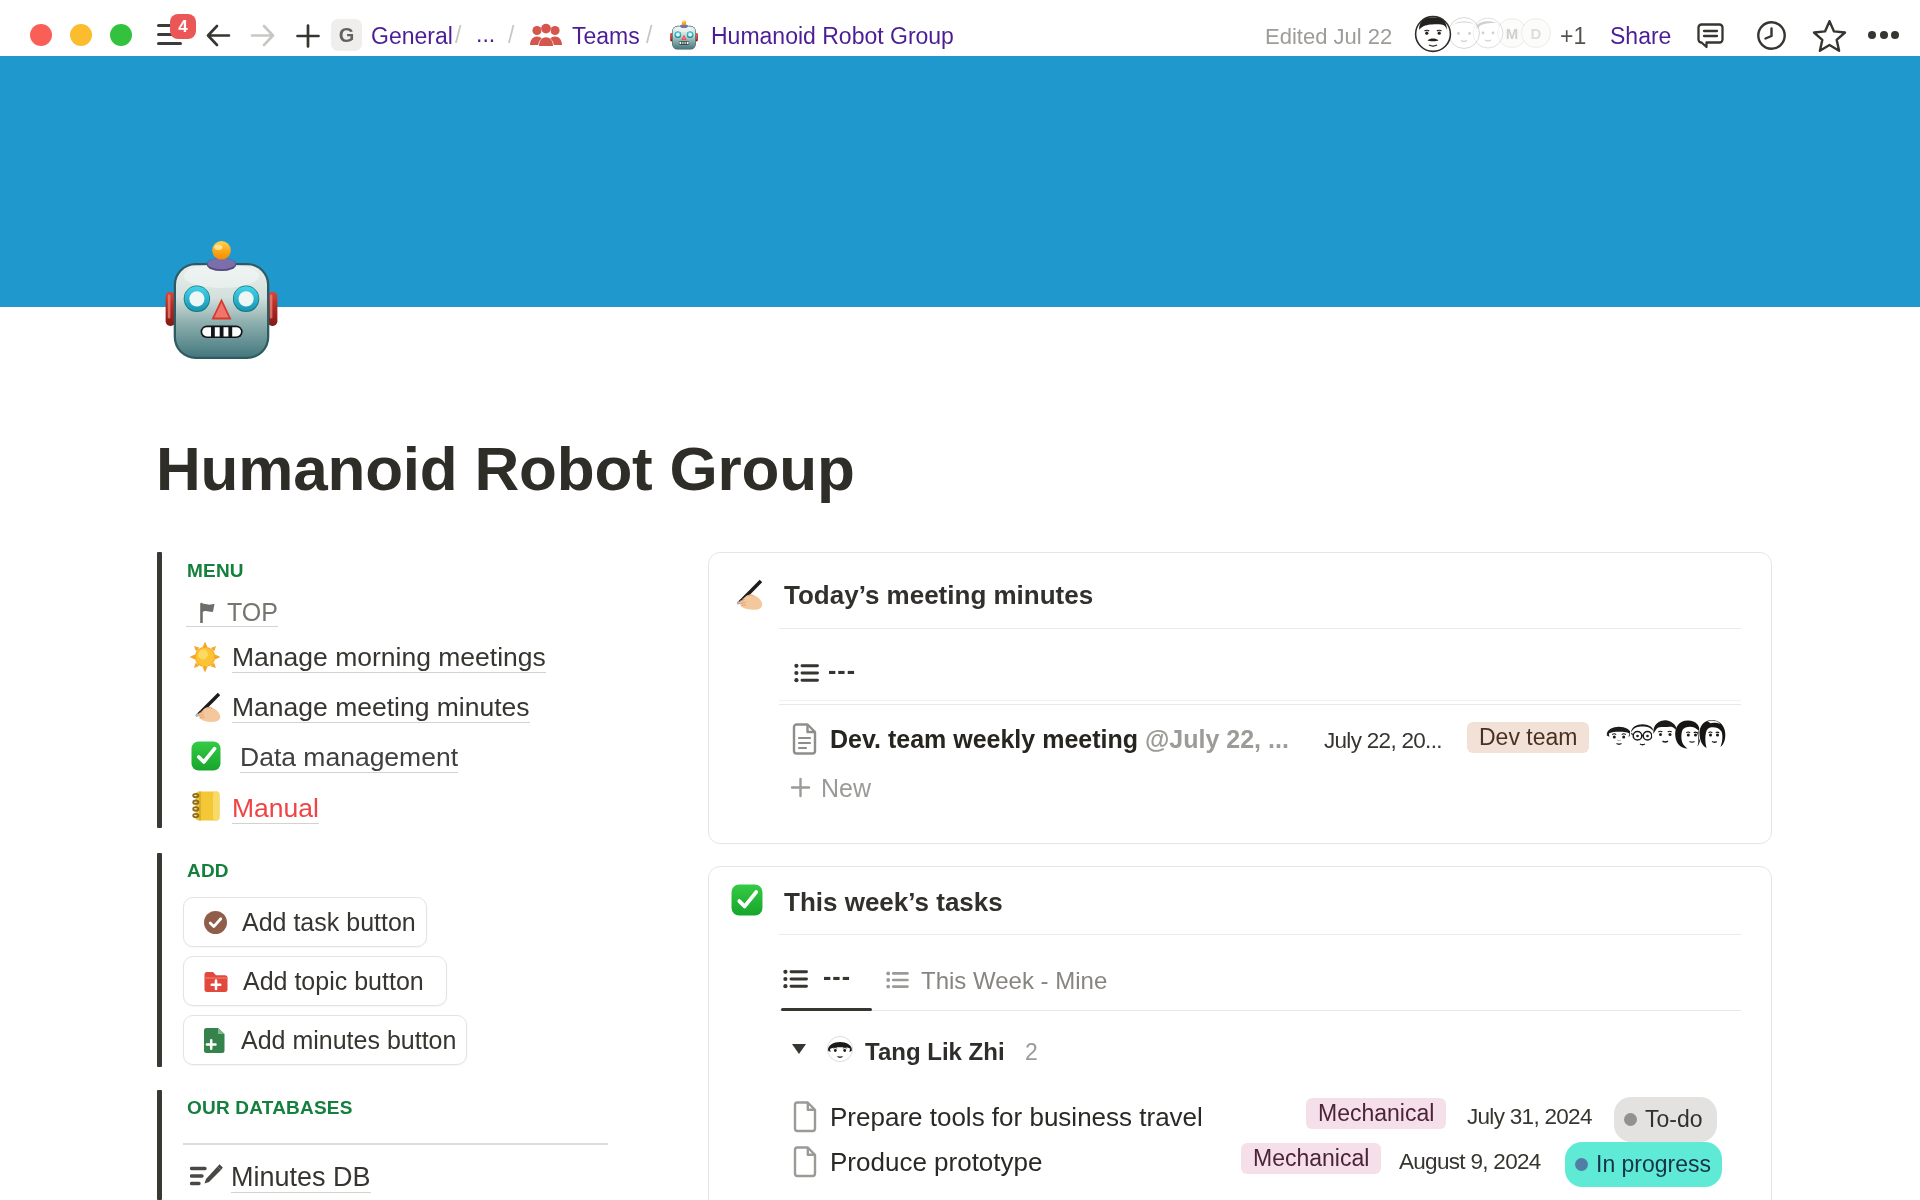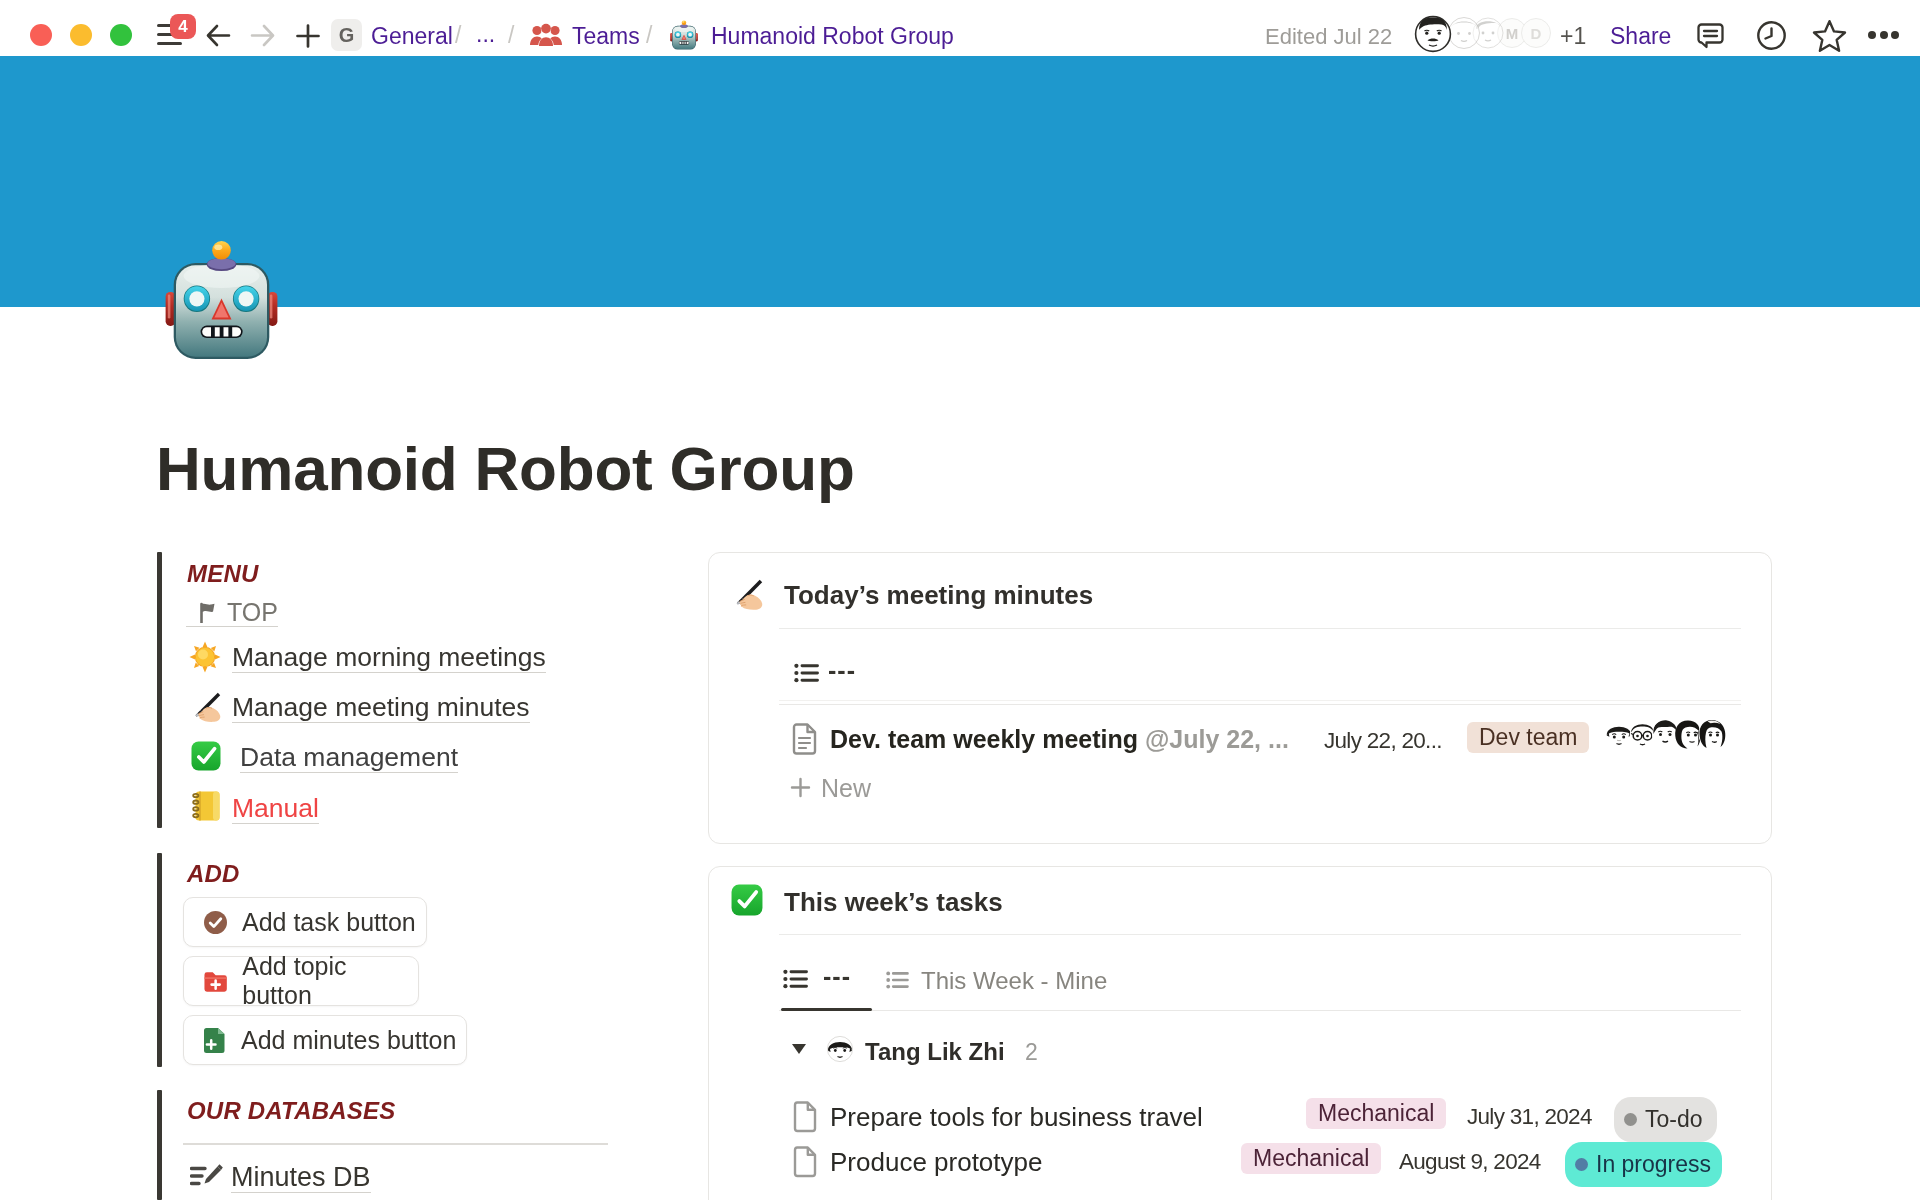--- a/index.html
+++ b/index.html
@@ -2,21 +2,21 @@
 <html><head>
 <meta charset="utf-8">
 <style>
   * { margin:0; padding:0; box-sizing:border-box; }
   html,body { width:1920px; height:1200px; overflow:hidden; background:#fff;
     font-family:"Liberation Sans", sans-serif; }
   .abs { position:absolute; }
   #page { position:relative; width:1920px; height:1200px; overflow:hidden; }
   .dark { color:#4c1d95; }
   .underl { border-bottom:1px solid #d4d2cd; line-height:29px; }
-  .blueh { color:#7f1d1d; font-weight:bold; font-size:24px; letter-spacing:0.2px;font-style:italic; }
+  .blueh { color:#15803d; font-weight:bold; font-size:19px; letter-spacing:0.2px; }
   .vbar { position:absolute; left:157px; width:5px; background:#3a3833; border-radius:1px; }
   .btn { position:absolute; left:183px; height:50px; background:#fff;
     border:1px solid #e5e3e0; border-radius:10px; box-shadow:0 1px 2px rgba(0,0,0,0.04);
     display:flex; align-items:center; font-size:25px; color:#373530; }
   .btn svg { margin-left:19px; }
   .btn span { margin-left:14px; }
   .card { position:absolute; left:708px; width:1064px; background:#fff;
     border:1px solid #e7e6e3; border-radius:12px; }
   .pill { position:absolute; display:flex; align-items:center; font-size:23px;
     border-radius:6px; padding:0 12px; height:31px; }
@@ -249,21 +249,21 @@
 
   <div class="vbar" style="top:853px;height:214px;"></div>
   <div class="abs blueh" style="left:187px;top:860px;">ADD</div>
   <div class="btn" style="top:897px;width:244px;">
     <svg width="25" height="25" viewBox="0 0 25 25">
       <circle cx="12.5" cy="12.5" r="11.5" fill="#8f5d49"></circle>
       <path d="M7.2 13 L10.8 16.6 L17.8 8.8" fill="none" stroke="#fff" stroke-width="2.8" stroke-linecap="round" stroke-linejoin="round"></path>
     </svg>
     <span>Add task button</span>
   </div>
-  <div class="btn" style="top:956px;width:236px;">
+  <div class="btn" style="top:956px;width:264px;">
     <svg width="26" height="25" viewBox="0 0 26 25">
       <path d="M1.5 5.5 a2.5 2.5 0 0 1 2.5 -2.5 h6 l3 3.2 h9 a2.5 2.5 0 0 1 2.5 2.5 v11.8 a2.5 2.5 0 0 1 -2.5 2.5 h-18 a2.5 2.5 0 0 1 -2.5 -2.5 z" fill="#e2483d"></path>
       <path d="M1.5 9 h23" stroke="#ef6f62" stroke-width="1.6"></path>
       <path d="M13 11.5 V20 M8.8 15.7 H17.2" stroke="#fff" stroke-width="2.6" stroke-linecap="round"></path>
     </svg>
     <span>Add topic button</span>
   </div>
   <div class="btn" style="top:1015px;width:284px;">
     <svg width="24" height="27" viewBox="0 0 24 27">
       <path d="M3.5 1 h11.5 L21.5 7 v16.5 a2.5 2.5 0 0 1 -2.5 2.5 h-15.5 A2.5 2.5 0 0 1 1 23.5 V3.5 A2.5 2.5 0 0 1 3.5 1 z" fill="#35824a"></path>

